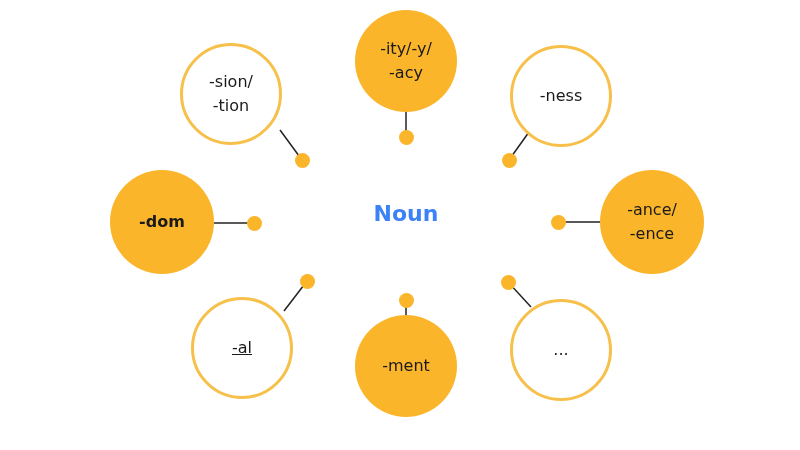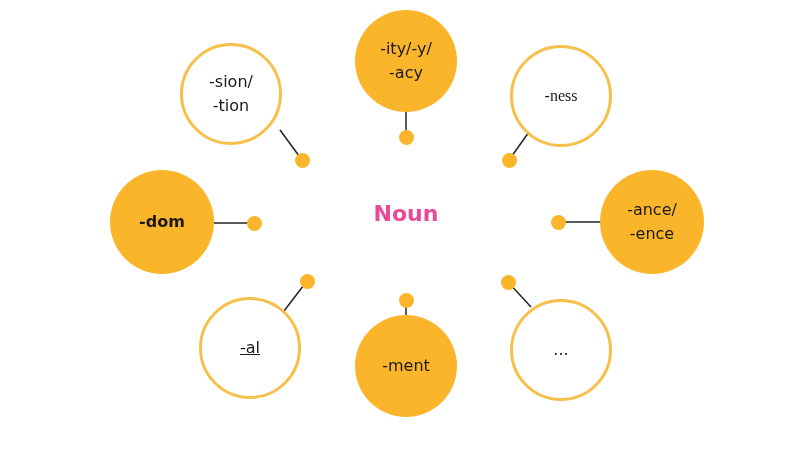--- a/index.html
+++ b/index.html
@@ -2,46 +2,46 @@
 <html><head>
 <meta charset="utf-8">
 <style>
   html, body { margin:0; padding:0; background:#ffffff; }
   body { width:800px; height:450px; position:relative; overflow:hidden; font-family:"DejaVu Sans", sans-serif; }
   svg.lines { position:absolute; left:0; top:0; width:800px; height:450px; }
   .node { position:absolute; border-radius:50%; box-sizing:border-box; display:flex; align-items:center; justify-content:center; text-align:center; font-size:16px; line-height:24px; color:#1a1a1a; white-space:pre-line; }
   .filled { background:#fbb52b; }
   .outline { background:#ffffff; border:3px solid #f6c04a; }
   .dot { position:absolute; width:15px; height:15px; border-radius:50%; background:#fbb52b; margin-left:-7.5px; margin-top:-7.5px; }
-  .center-label { position:absolute; left:406px; top:213px; transform:translate(-50%,-50%); font-weight:bold; font-size:22px; color:#ec4899; }
+  .center-label { position:absolute; left:406px; top:213px; transform:translate(-50%,-50%); font-weight:bold; font-size:22px; color:#3b82f6; }
 </style>
 </head>
 <body>
 
 <svg class="lines">
   <line x1="406" y1="111" x2="406" y2="137" stroke="#222" stroke-width="1.5"></line>
   <line x1="280" y1="130" x2="302" y2="160" stroke="#222" stroke-width="1.5"></line>
   <line x1="529" y1="132" x2="509" y2="160" stroke="#222" stroke-width="1.5"></line>
   <line x1="214" y1="223" x2="254" y2="223" stroke="#222" stroke-width="1.5"></line>
   <line x1="602" y1="222" x2="558" y2="222" stroke="#222" stroke-width="1.5"></line>
   <line x1="284" y1="311" x2="307" y2="281" stroke="#222" stroke-width="1.5"></line>
   <line x1="406" y1="327" x2="406" y2="300" stroke="#222" stroke-width="1.5"></line>
   <line x1="531" y1="307" x2="508" y2="282" stroke="#222" stroke-width="1.5"></line>
 </svg>
 
 <div class="center-label">Noun</div>
 
 <div class="node filled" style="left:355px;top:10px;width:102px;height:102px;">-ity/-y/
 -acy</div>
-<div class="node outline" style="left:510px;top:45px;width:102px;height:102px;font-family:Liberation Serif, serif;">-ness</div>
+<div class="node outline" style="left:510px;top:45px;width:102px;height:102px;">-ness</div>
 <div class="node filled" style="left:600px;top:170px;width:104px;height:104px;text-align:center;">-ance/
 -ence</div>
 <div class="node outline" style="left:510px;top:299px;width:102px;height:102px;">...</div>
 <div class="node filled" style="left:355px;top:315px;width:102px;height:102px;">-ment</div>
-<div class="node outline" style="left:199px;top:297px;width:102px;height:102px;text-decoration:underline;">-al</div>
+<div class="node outline" style="left:191px;top:297px;width:102px;height:102px;text-decoration:underline;">-al</div>
 <div class="node filled" style="left:110px;top:170px;width:104px;height:104px;font-weight:bold;">-dom</div>
 <div class="node outline" style="left:180px;top:43px;width:102px;height:102px;">-sion/
 -tion</div>
 
 <div class="dot" style="left:406px;top:137px;"></div>
 <div class="dot" style="left:509px;top:160px;"></div>
 <div class="dot" style="left:558px;top:222px;"></div>
 <div class="dot" style="left:508px;top:282px;"></div>
 <div class="dot" style="left:406px;top:300px;"></div>
 <div class="dot" style="left:307px;top:281px;"></div>

